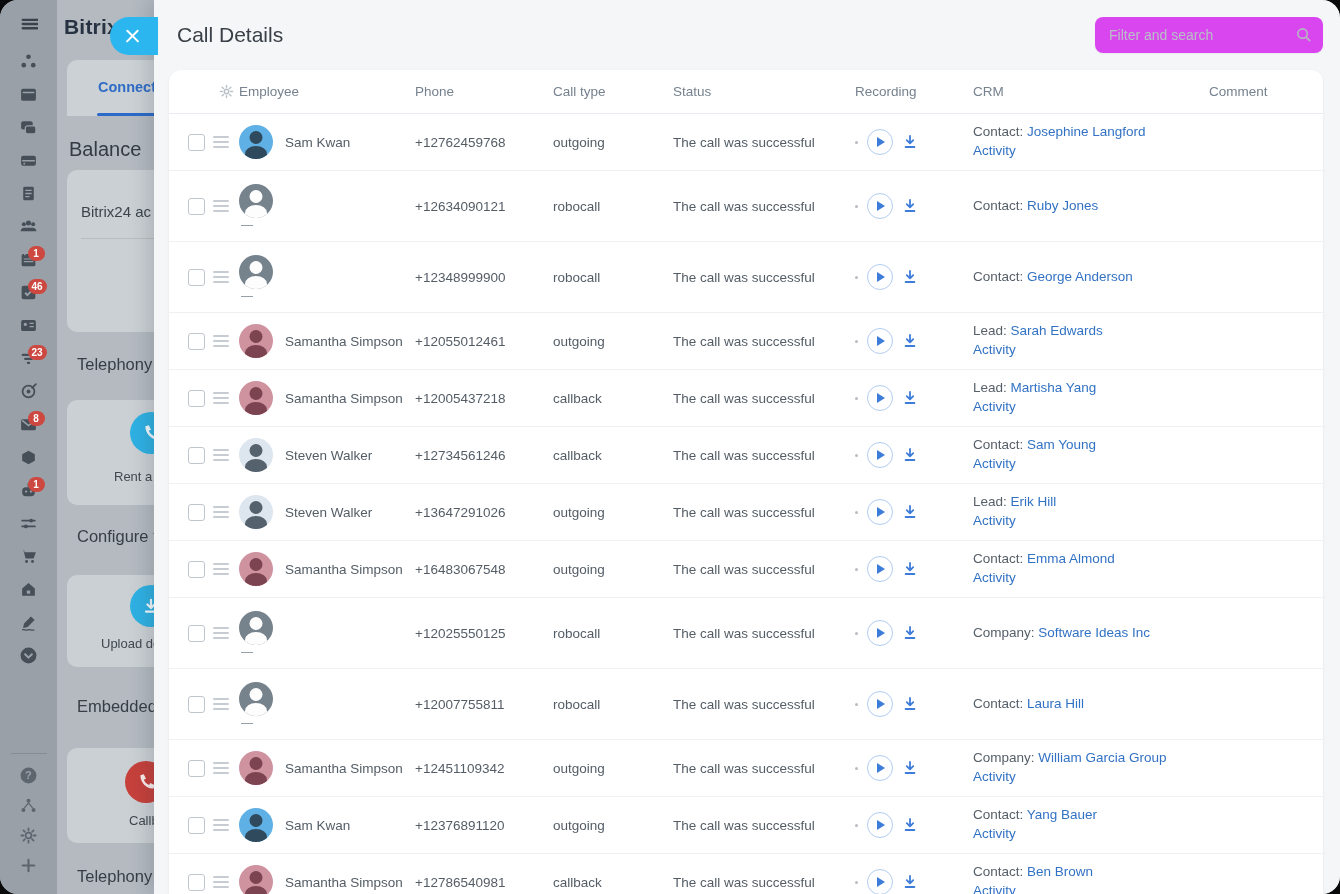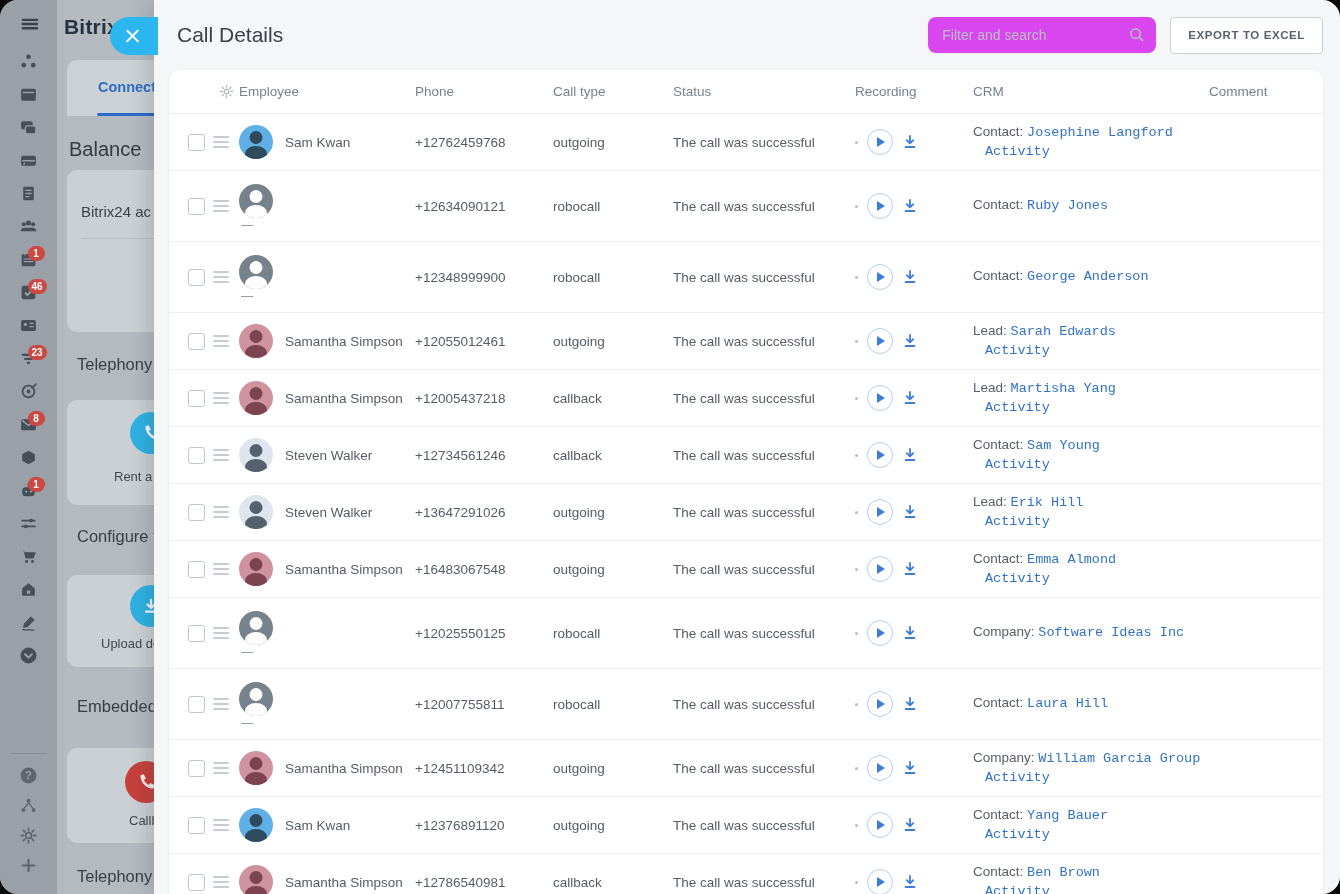--- a/index.html
+++ b/index.html
@@ -72,22 +72,22 @@
   .avatar.samantha{background:#cf93a0;} .avatar.samantha::before,.avatar.samantha::after{background:#7c4350;}
   .avatar.steven{background:#dde6ee;} .avatar.steven::before,.avatar.steven::after{background:#55616c;}
   .nodash{margin:4px 0 0 2px;font-size:12px;color:#8b949c;line-height:6px;}
   .c-rec{display:flex;align-items:center;}
   .rec-dot{width:3px;height:3px;border-radius:50%;background:#b6bcc2;margin-right:9px;}
   .play{position:relative;width:26px;height:26px;border-radius:50%;border:1.5px solid #b3cdf0;background:#fff;cursor:pointer;margin-right:9px;padding:0;}
   .tri{position:absolute;left:9px;top:6.5px;width:0;height:0;border-left:8px solid #3d7cd8;border-top:5px solid transparent;border-bottom:5px solid transparent;}
   .dl{border:none;background:none;padding:0;cursor:pointer;display:flex;align-items:center;}
   .c-crm{line-height:1.4;}
   .pref{color:#565f68;}
-  .lnk{color:#3272c4;text-decoration:none;cursor:pointer;display:inline;font-family:Liberation Mono, monospace;}
-  a.lnk.act{display:block;margin-left:12px;}
+  .lnk{color:#3272c4;text-decoration:none;cursor:pointer;display:inline;}
+  a.lnk.act{display:block;}
 </style>
 </head>
 <body>
 
 <div class="frame">
 
   <aside class="sidebar">
     <div class="sb-menu">
         <svg viewBox="0 0 18 18" width="19" height="19" fill="none" stroke="currentColor" stroke-width="1.7" stroke-linecap="round" stroke-linejoin="round">
           <path d="M3.5 5.5h14M3.5 9.5h14M3.5 13.5h14" stroke-width="2.2"></path>
@@ -308,21 +308,20 @@
       <h1 class="ptitle">Call Details</h1>
       <div class="search">
         <input placeholder="Filter and search" style="">
         <span class="sicon">
           <svg viewBox="0 0 18 18" width="17" height="17" fill="none" stroke="currentColor" stroke-width="1.7" stroke-linecap="round">
               <circle cx="8" cy="8" r="5"></circle>
               <path d="M12 12l3.5 3.5"></path>
             </svg>
         </span>
       </div>
-      <button class="export">EXPORT TO EXCEL</button>
     </header>
     <div class="card">
       <div class="trow thead">
         <div class="cell c-check"></div>
         <div class="cell c-gear">
           <svg viewBox="0 0 16 16" width="15" height="15" fill="none" stroke="currentColor" stroke-width="1.6" stroke-linecap="round">
               <circle cx="8" cy="8" r="2.3"></circle>
               <path d="M8 1.5v2M8 12.5v2M1.5 8h2M12.5 8h2M3.4 3.4l1.4 1.4M11.2 11.2l1.4 1.4M12.6 3.4l-1.4 1.4M4.8 11.2l-1.4 1.4"></path>
             </svg>
         </div>

